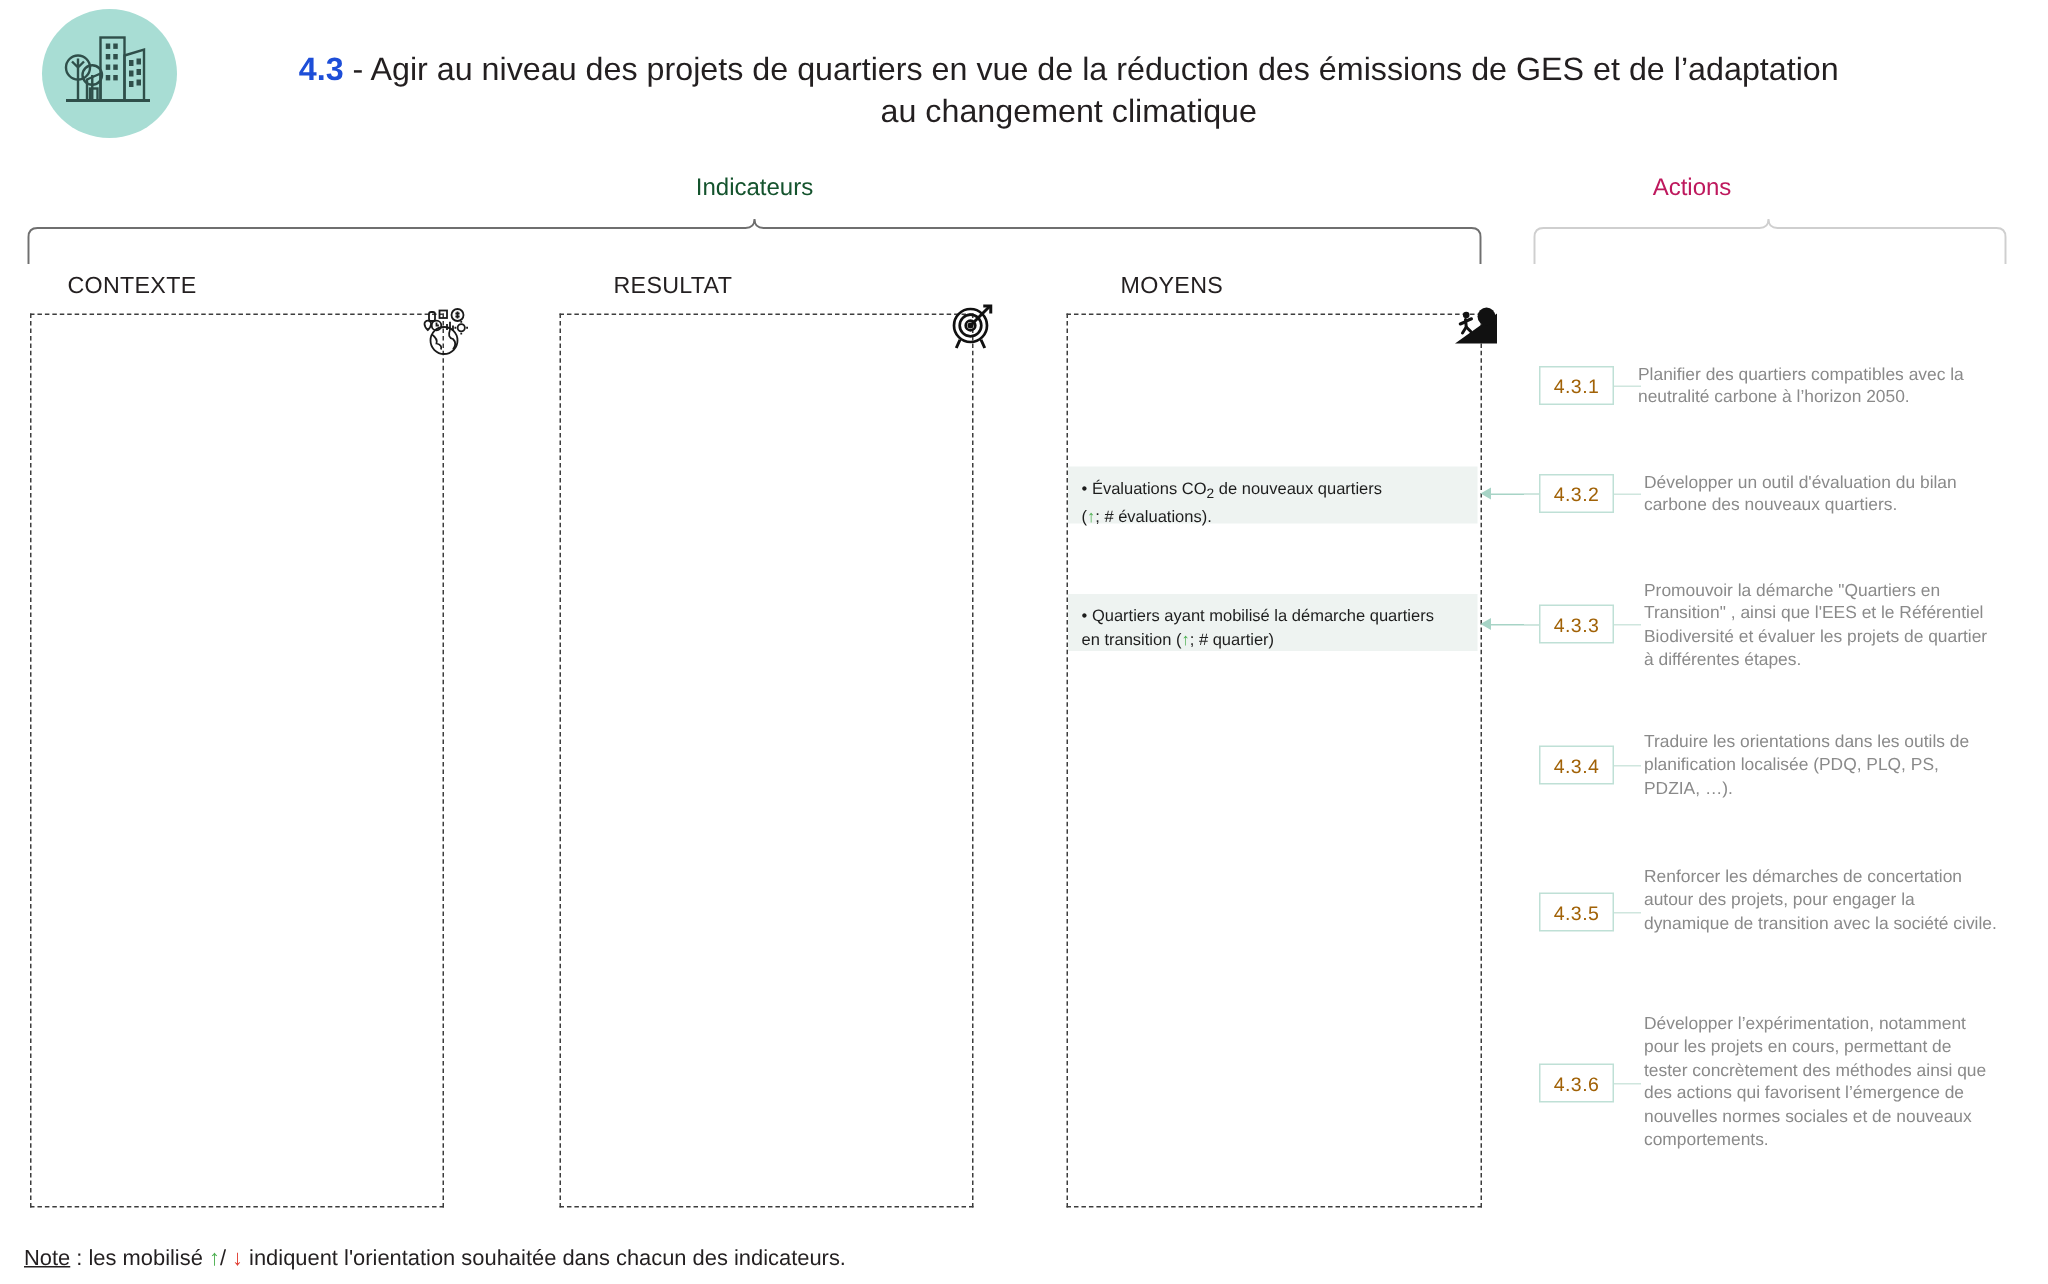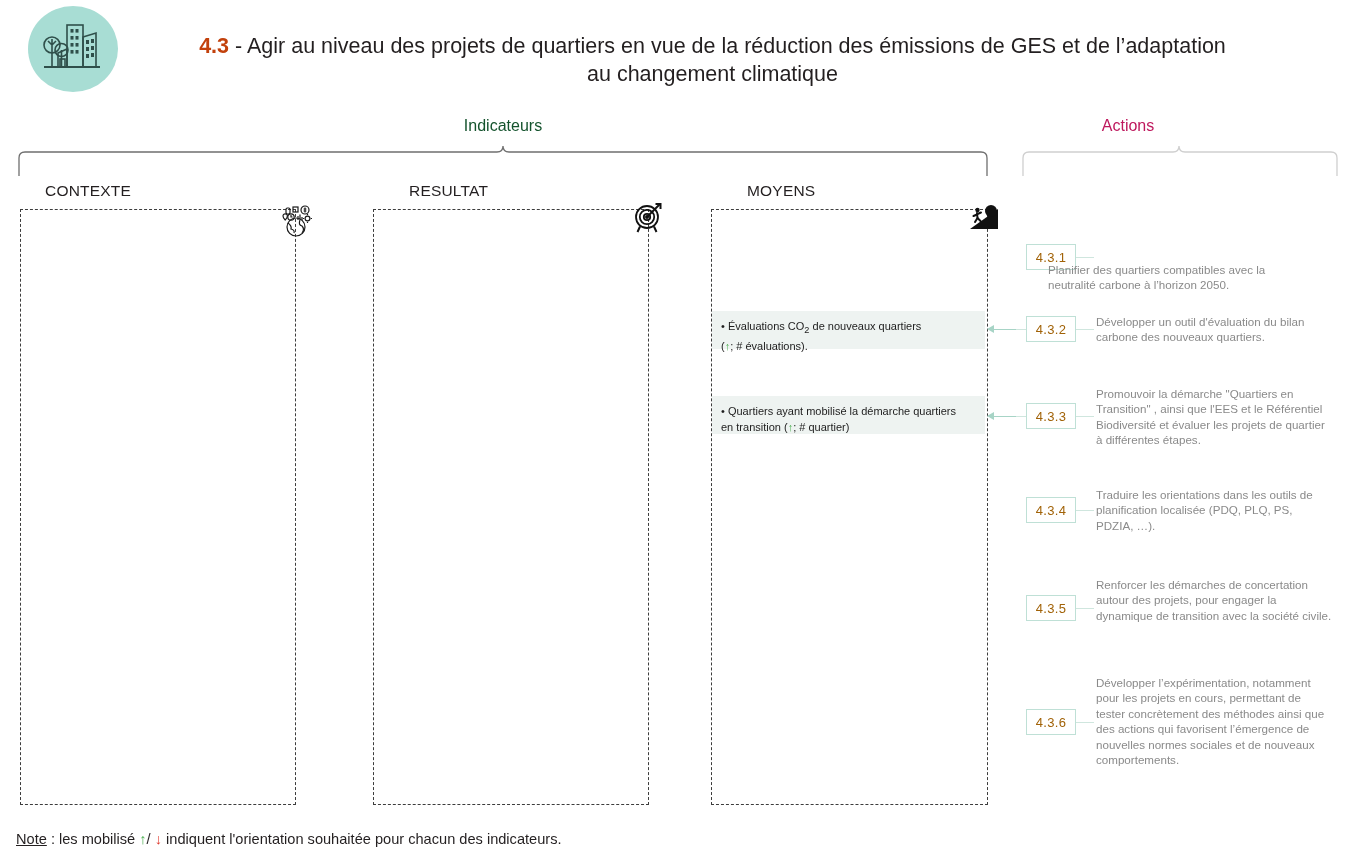--- a/index.html
+++ b/index.html
@@ -41,21 +41,21 @@
     left: 180px;
     top: 32px;
     width: 1065px;
     text-align: center;
     font-size: 21.5px;
     line-height: 28px;
     color: #231f20;
     font-weight: 400;
   }
   .title-num {
-    color: #c2410c;
+    color: #1d4ed8;
     font-weight: 700;
   }
 
   
   .group-label {
     position: absolute;
     font-size: 16px;
     color: #14532d;
     text-align: center;
   }
@@ -298,21 +298,21 @@
     <span>en transition (</span><span class="up">↑</span><span>; # quartier)</span>
   </div>
 
   <div class="conn" style="left:994px; top:329px; width:32px;"></div>
   <div class="conn-head" style="left:987px; top:325px;"></div>
   <div class="conn" style="left:994px; top:416px; width:32px;"></div>
   <div class="conn-head" style="left:987px; top:412px;"></div>
 
   <div class="action-num" style="left:1026px; top:244px;">4.3.1</div>
   <div class="dash-link" style="left:1076px; top:257px; width:18px;"></div>
-  <div class="action-text" style="left:1048px; top:242px;margin-top:20px;">Planifier des quartiers compatibles avec la neutralité carbone à l’horizon 2050.</div>
+  <div class="action-text" style="left:1092px; top:242px;">Planifier des quartiers compatibles avec la neutralité carbone à l’horizon 2050.</div>
 
   <div class="stub" style="left:1016px; top:329px;"></div>
   <div class="action-num" style="left:1026px; top:316px;">4.3.2</div>
   <div class="dash-link" style="left:1076px; top:329px; width:18px;"></div>
   <div class="action-text" style="left:1096px; top:314px;">Développer un outil d'évaluation du bilan carbone des nouveaux quartiers.</div>
 
   <div class="stub" style="left:1016px; top:416px;"></div>
   <div class="action-num" style="left:1026px; top:403px;">4.3.3</div>
   <div class="dash-link" style="left:1076px; top:416px; width:18px;"></div>
   <div class="action-text" style="left:1096px; top:386px;">Promouvoir la démarche "Quartiers en Transition" , ainsi que l'EES et le Référentiel Biodiversité et évaluer les projets de quartier à différentes étapes.</div>
@@ -323,16 +323,16 @@
 
   <div class="action-num" style="left:1026px; top:595px;">4.3.5</div>
   <div class="dash-link" style="left:1076px; top:608px; width:18px;"></div>
   <div class="action-text" style="left:1096px; top:577px;">Renforcer les démarches de concertation autour des projets, pour engager la dynamique de transition avec la société civile.</div>
 
   <div class="action-num" style="left:1026px; top:709px;">4.3.6</div>
   <div class="dash-link" style="left:1076px; top:722px; width:18px;"></div>
   <div class="action-text" style="left:1096px; top:675px;">Développer l’expérimentation, notamment pour les projets en cours, permettant de tester concrètement des méthodes ainsi que des actions qui favorisent l’émergence de nouvelles normes sociales et de nouveaux comportements.</div>
 
   <div class="note">
-    <u>Note</u><span> : les mobilisé </span><span class="arrow-up">↑</span><span>/ </span><span class="arrow-down">↓</span><span> indiquent l'orientation souhaitée pour chacun des indicateurs.</span>
+    <u>Note</u><span> : les mobilisé </span><span class="arrow-up">↑</span><span>/ </span><span class="arrow-down">↓</span><span> indiquent l'orientation souhaitée dans chacun des indicateurs.</span>
   </div>
 
 </div>
 
 </body></html>

